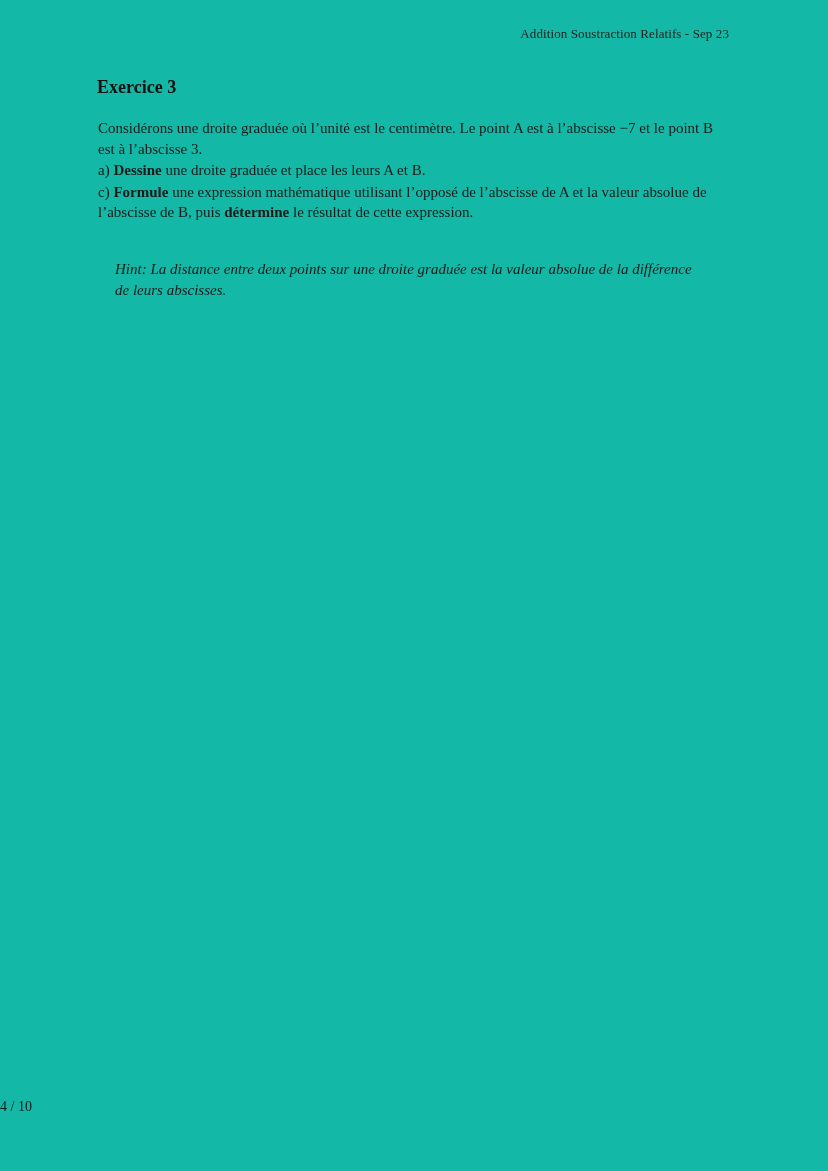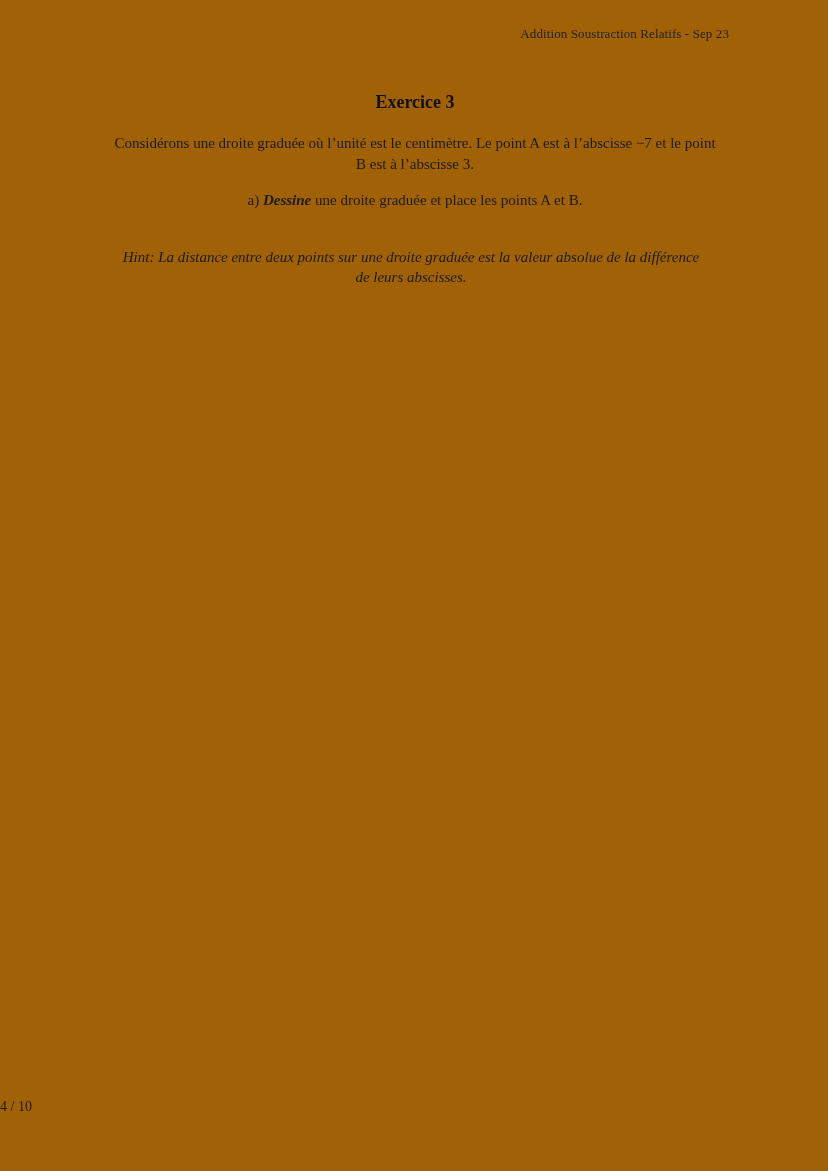--- a/index.html
+++ b/index.html
@@ -4,57 +4,56 @@
 <style>
   html, body {
     margin: 0;
     padding: 0;
     background: #ffffff;
   }
   .page {
     position: relative;
     width: 828px;
     height: 1171px;
-    background: #a16207;
+    background: #14b8a6;
     font-family: "Liberation Serif", "DejaVu Serif", serif;
     color: #1a1a1a;
     overflow: hidden;
   }
   .doc-header {
     position: absolute;
     top: 26px;
     right: 99px;
     font-size: 13px;
     color: #222222;
     letter-spacing: 0.1px;
   }
   .content {
     position: absolute;
     left: 97px;
-    top: 92px;
+    top: 77px;
     width: 636px;
-    text-align: center;
   }
   .exercise-heading {
     font-size: 18px;
     font-weight: bold;
     color: #111111;
     margin: 0 0 20px 0;
   }
   .body-text {
     font-size: 15px;
     line-height: 20.6px;
     color: #1a1a1a;
   }
   .body-text p,
   .body-text div {
-    margin: 16px;
+    margin: 1px;
     padding: 0;
   }
-  .bold { font-weight: bold; font-style: italic; }
+  .bold { font-weight: bold; }
   .hint-block {
     margin-top: 36px;
     padding-left: 18px;
     padding-right: 26px;
     font-style: italic;
     font-size: 15px;
     line-height: 20.6px;
     color: #1a1a1a;
   }
   .doc-footer {
@@ -75,23 +74,24 @@
   <div class="doc-header">Addition Soustraction Relatifs - Sep 23</div>
 
   <div class="content">
 
     <h2 class="exercise-heading">Exercice 3</h2>
 
     <div class="body-text">
 
       <p>Considérons une droite graduée où l’unité est le centimètre. Le point A est à l’abscisse −7 et le point B est à l’abscisse 3.</p>
 
-      <div><span>a) </span><span class="bold">Dessine</span><span> une droite graduée et place les points A et B.</span></div>
+      <div><span>a) </span><span class="bold">Dessine</span><span> une droite graduée et place les leurs A et B.</span></div>
 
 
+      <div><span>c) </span><span class="bold">Formule</span><span> une expression mathématique utilisant l’opposé de l’abscisse de A et la valeur absolue de l’abscisse de B, puis </span><span class="bold">détermine</span><span> le résultat de cette expression.</span></div>
 
     </div>
 
     <div class="hint-block">Hint: La distance entre deux points sur une droite graduée est la valeur absolue de la différence de leurs abscisses.</div>
 
   </div>
 
   <div class="doc-footer">4 / 10</div>
 
 </div>

